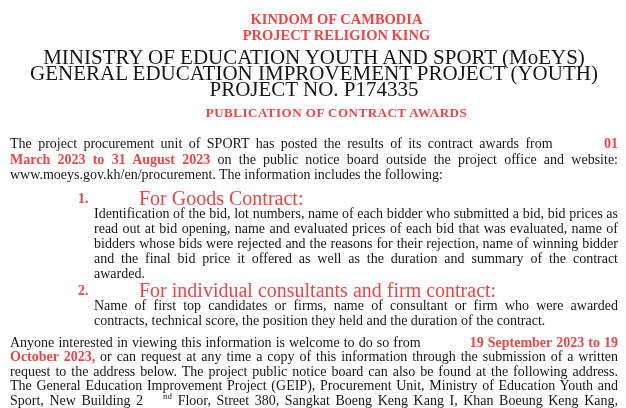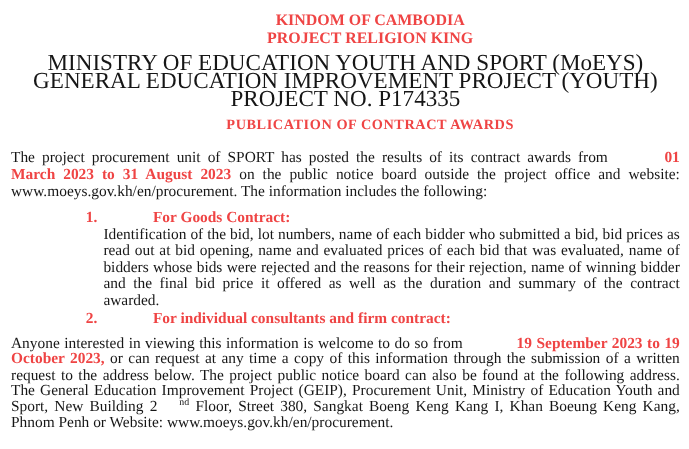--- a/index.html
+++ b/index.html
@@ -53,23 +53,23 @@
   .num {
     flex: 0 0 39px;
     box-sizing: border-box;
     padding-left: 23px;
     font-size: 14px;
     line-height: 15px;
     font-weight: bold;
   }
   .item-text { flex: 1 1 auto; }
   .item-heading {
-    font-size: 14px;
+    font-size: 20px;
     line-height: 15px;
-    font-weight: bold;
+    font-weight: normal;
   }
   .item-body {
     line-height: 15px;
   }
   .closing {
     margin-top: 8px;
     line-height: 14.4px;
   }
   .para b, .item-heading, .num, .hdr-small, .doc-title { color: #ef4444; margin-left: 45px; }
   sup {
@@ -102,18 +102,19 @@
     <div class="item-text">
       <div class="item-heading">For Goods Contract:</div>
       <div class="para item-body">Identification of the bid, lot numbers, name of each bidder who submitted a bid, bid prices as read out at bid opening, name and evaluated prices of each bid that was evaluated, name of bidders whose bids were rejected and the reasons for their rejection, name of winning bidder and the final bid price it offered as well as the duration and summary of the contract awarded.</div>
     </div>
   </div>
 
   <div class="list-item">
     <div class="num">2.</div>
     <div class="item-text">
       <div class="item-heading">For individual consultants and firm contract:</div>
+      <div class="para item-body">Name of first top candidates or firms, name of consultant or firm who were awarded contracts, technical score, the position they held and the duration of the contract.</div>
     </div>
   </div>
 
   <p class="para closing"><span>Anyone interested in viewing this information is welcome to do so from </span><b>19 September 2023 to 19 October 2023,</b><span> or can request at any time a copy of this information through the submission of a written request to the address below. The project public notice board can also be found at the following address. The General Education Improvement Project (GEIP), Procurement Unit, Ministry of Education Youth and Sport, New Building 2</span><sup>nd</sup><span> Floor, Street 380, Sangkat Boeng Keng Kang I, Khan Boeung Keng Kang, Phnom Penh or Website: www.moeys.gov.kh/en/procurement.</span></p>
 
 </div>
 
 </body></html>

